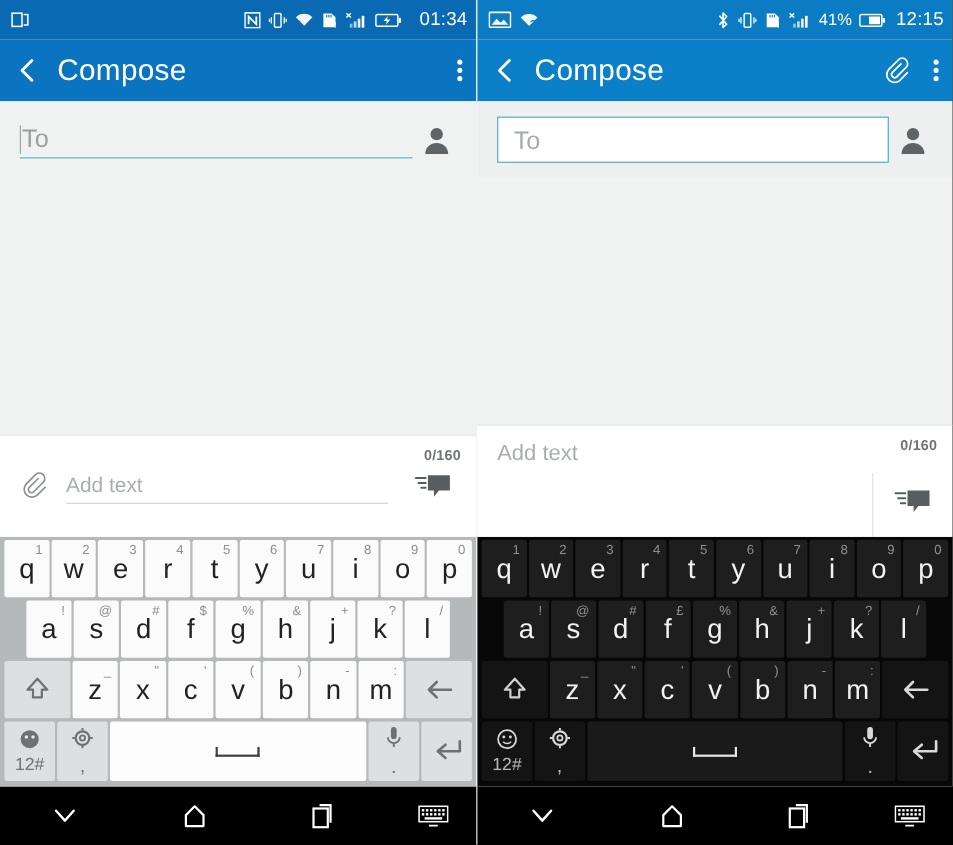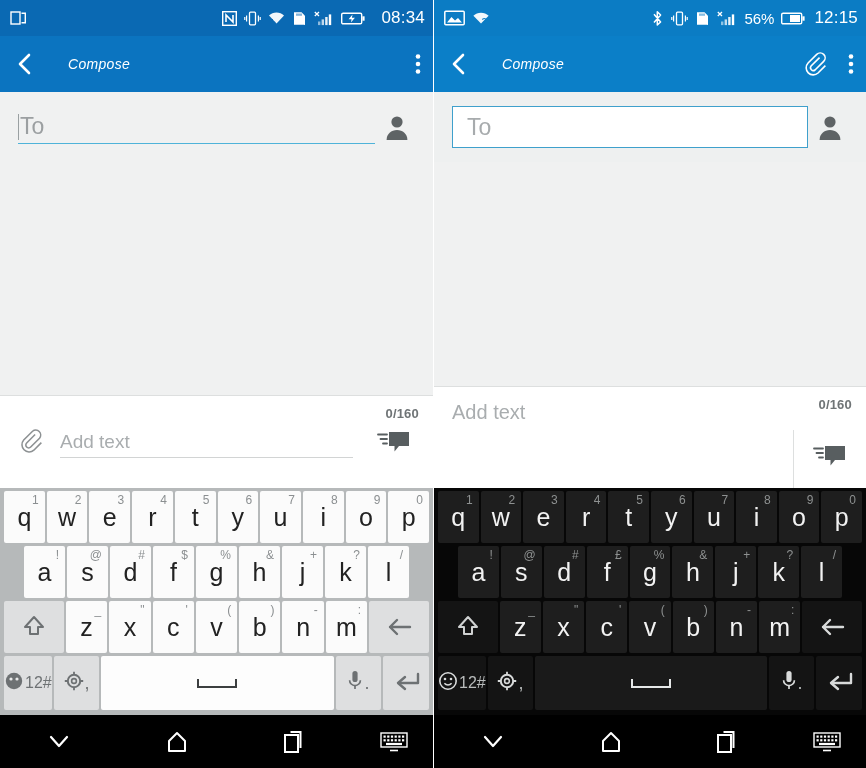--- a/index.html
+++ b/index.html
@@ -32,21 +32,21 @@
 
   
   .appbar {
     flex: 0 0 56px; height: 56px;
     display: flex; align-items: center;
     padding: 0 12px 0 14px;
     color: #fff;
   }
   .appbar.left-ab { background: #0b74c0; }
   .appbar.right-ab { background: #0b7fc8; }
-  .ab-title { font-size: 14px; margin-left: 32px; font-weight: 400; letter-spacing: .3px; font-style: italic; }
+  .ab-title { font-size: 27px; margin-left: 16px; font-weight: 400; letter-spacing: .3px; }
   .ab-actions { margin-left: auto; display: flex; align-items: center; gap: 18px; }
   .ab-ico { display: inline-flex; align-items: center; justify-content: center; cursor: pointer; }
 
   
   .to-row {
     flex: 0 0 70px; display: flex; align-items: center;
     padding: 0 14px 0 18px;
   }
   .to-row.left-to { background: #f0f1f1; }
   .to-row.right-to { background: #eef0f0; }
@@ -128,21 +128,21 @@
   .kb.light .key .hint { color: #8b8f91; }
   .kb.dark .key .hint { color: #8e9191; }
   .row2 { padding-left: 22px; padding-right: 22px; }
   .key.wide-shift { flex: 1.45 1 0; }
   .key.wide-back { flex: 1.45 1 0; }
   .key.space { flex: 6.6 1 0; }
   .kb.light .key.space { background: #fdfdfd; }
   .kb.dark .key.space { background: #1a1a1a; }
   .key.sym, .key.settings, .key.mic, .key.enter { flex: 1.3 1 0; }
   .key.space { position: relative; }
-  .key .stack { display: flex; flex-direction: row; align-items: center; justify-content: center; gap: 1px; }
+  .key .stack { display: flex; flex-direction: column; align-items: center; justify-content: center; gap: 1px; }
   .key .sub { font-size: 16px; line-height: 1; }
   .kb.light .key .sub { color: #6e7274; }
   .kb.dark .key .sub { color: #b9bcbc; }
   .key .sublabel { font-size: 18px; line-height: 1; }
   .kb.light .key .sublabel { color: #6e7274; }
   .kb.dark .key .sublabel { color: #b9bcbc; }
   .spacebar-mark { width: 40px; height: 9px; border: 2px solid #3c3f40; border-top: none; }
   .kb.dark .spacebar-mark { border-color: #e6e8e8; }
 
   
@@ -204,21 +204,21 @@
             </svg>
         </span>
         <span class="sb-ico">
           <svg width="24" height="13" viewBox="0 0 24 13">
               <rect x="0.7" y="1.2" width="20" height="10.6" rx="1.4" fill="none" stroke="#fff" stroke-width="1.4"></rect>
               <rect x="21.4" y="4.3" width="2.2" height="4.4" fill="#fff"></rect>
               <path d="M11.5 2.6 7.6 7.2h3l-.7 3.4 4-4.8h-3z" fill="#fff"></path>
             </svg>
         </span>
         <span class="sb-pct"></span>
-        <span class="sb-time">08:34</span>
+        <span class="sb-time">01:34</span>
       </div>
     </div>
 
     <div class="appbar left-ab">
       <span class="ab-ico">
         <svg width="22" height="24" viewBox="0 0 22 24">
             <path d="M15 3 6 12l9 9" fill="none" stroke="#fff" stroke-width="2.6" stroke-linecap="round" stroke-linejoin="round"></path>
           </svg>
       </span>
       <span class="ab-title">Compose</span>
@@ -477,21 +477,21 @@
         </span>
         <span class="sb-ico">
           <svg width="20" height="15" viewBox="0 0 20 15">
               <rect x="4" y="10.5" width="2.4" height="3.6" fill="#fff" opacity=".55"></rect>
               <rect x="7.6" y="8.4" width="2.4" height="5.7" fill="#fff" opacity=".75"></rect>
               <rect x="11.2" y="6" width="2.4" height="8.1" fill="#fff" opacity=".9"></rect>
               <rect x="14.8" y="3.4" width="2.4" height="10.7" fill="#fff"></rect>
               <path d="M0.8 1 5 5M5 1 0.8 5" stroke="#fff" stroke-width="1.3"></path>
             </svg>
         </span>
-        <span class="sb-pct">56%</span>
+        <span class="sb-pct">41%</span>
         <span class="sb-ico">
           <svg width="24" height="13" viewBox="0 0 24 13">
               <rect x="0.7" y="1.2" width="20" height="10.6" rx="1.4" fill="none" stroke="#fff" stroke-width="1.4"></rect>
               <rect x="21.4" y="4.3" width="2.2" height="4.4" fill="#fff"></rect>
               <rect x="9" y="3" width="10" height="7" fill="#fff"></rect>
             </svg>
         </span>
         <span class="sb-time">12:15</span>
       </div>
     </div>

